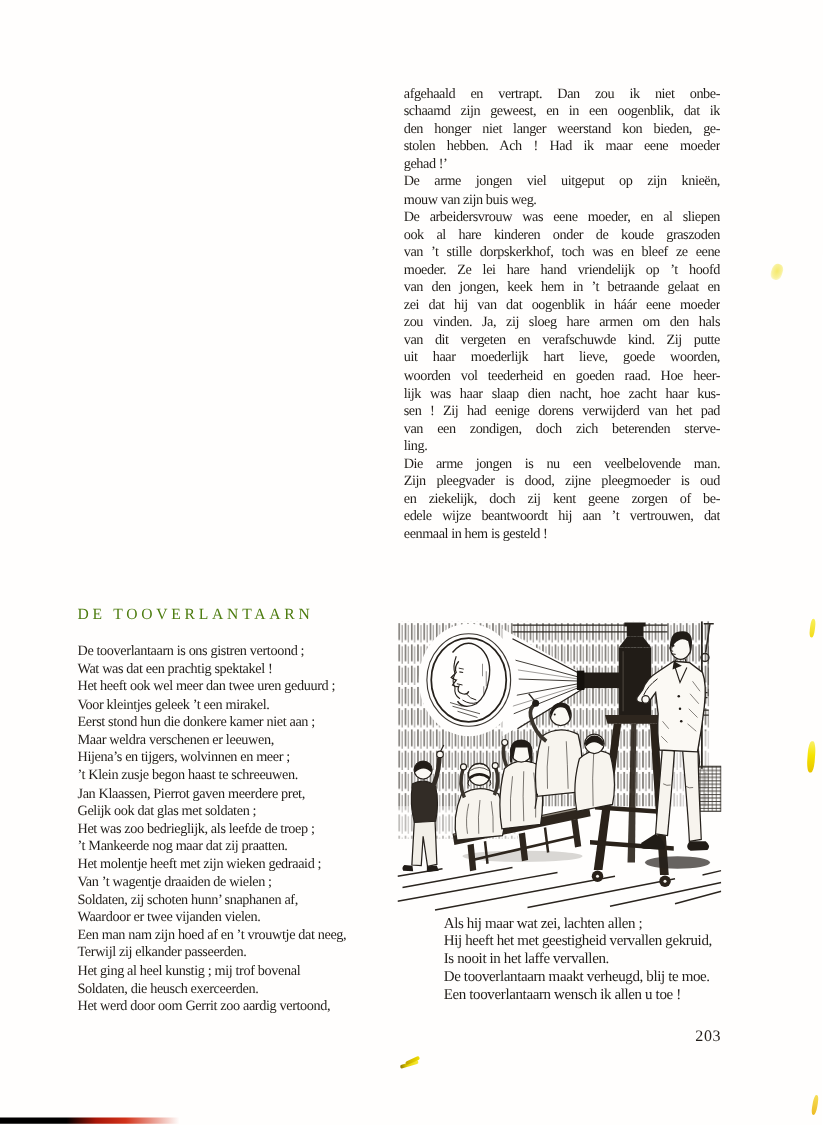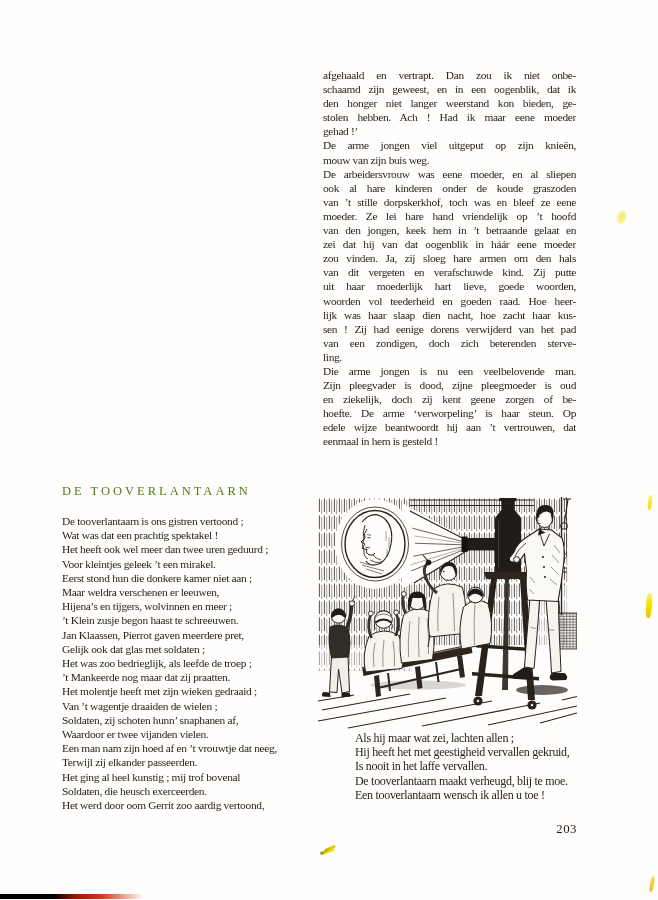--- a/index.html
+++ b/index.html
@@ -79,21 +79,20 @@
       <div class="tline">van dit vergeten en verafschuwde kind. Zij putte</div>
       <div class="tline">uit haar moederlijk hart lieve, goede woorden,</div>
       <div class="tline">woorden vol teederheid en goeden raad. Hoe heer-</div>
       <div class="tline">lijk was haar slaap dien nacht, hoe zacht haar kus-</div>
       <div class="tline">sen ! Zij had eenige dorens verwijderd van het pad</div>
       <div class="tline">van een zondigen, doch zich beterenden sterve-</div>
       <div class="tline last">ling.</div>
       <div class="tline">Die arme jongen is nu een veelbelovende man.</div>
       <div class="tline">Zijn pleegvader is dood, zijne pleegmoeder is oud</div>
       <div class="tline">en ziekelijk, doch zij kent geene zorgen of be-</div>
-      <div class="tline">hoefte. De arme ‘verworpeling’ is haar steun. Op</div>
       <div class="tline">edele wijze beantwoordt hij aan ’t vertrouwen, dat</div>
       <div class="tline last">eenmaal in hem is gesteld !</div>
     </div>
 
   <div class="poem-title">DE TOOVERLANTAARN</div>
   <div class="poem-left">
       <div class="pline">De tooverlantaarn is ons gistren vertoond ;</div>
       <div class="pline">Wat was dat een prachtig spektakel !</div>
       <div class="pline">Het heeft ook wel meer dan twee uren geduurd ;</div>
       <div class="pline">Voor kleintjes geleek ’t een mirakel.</div>

